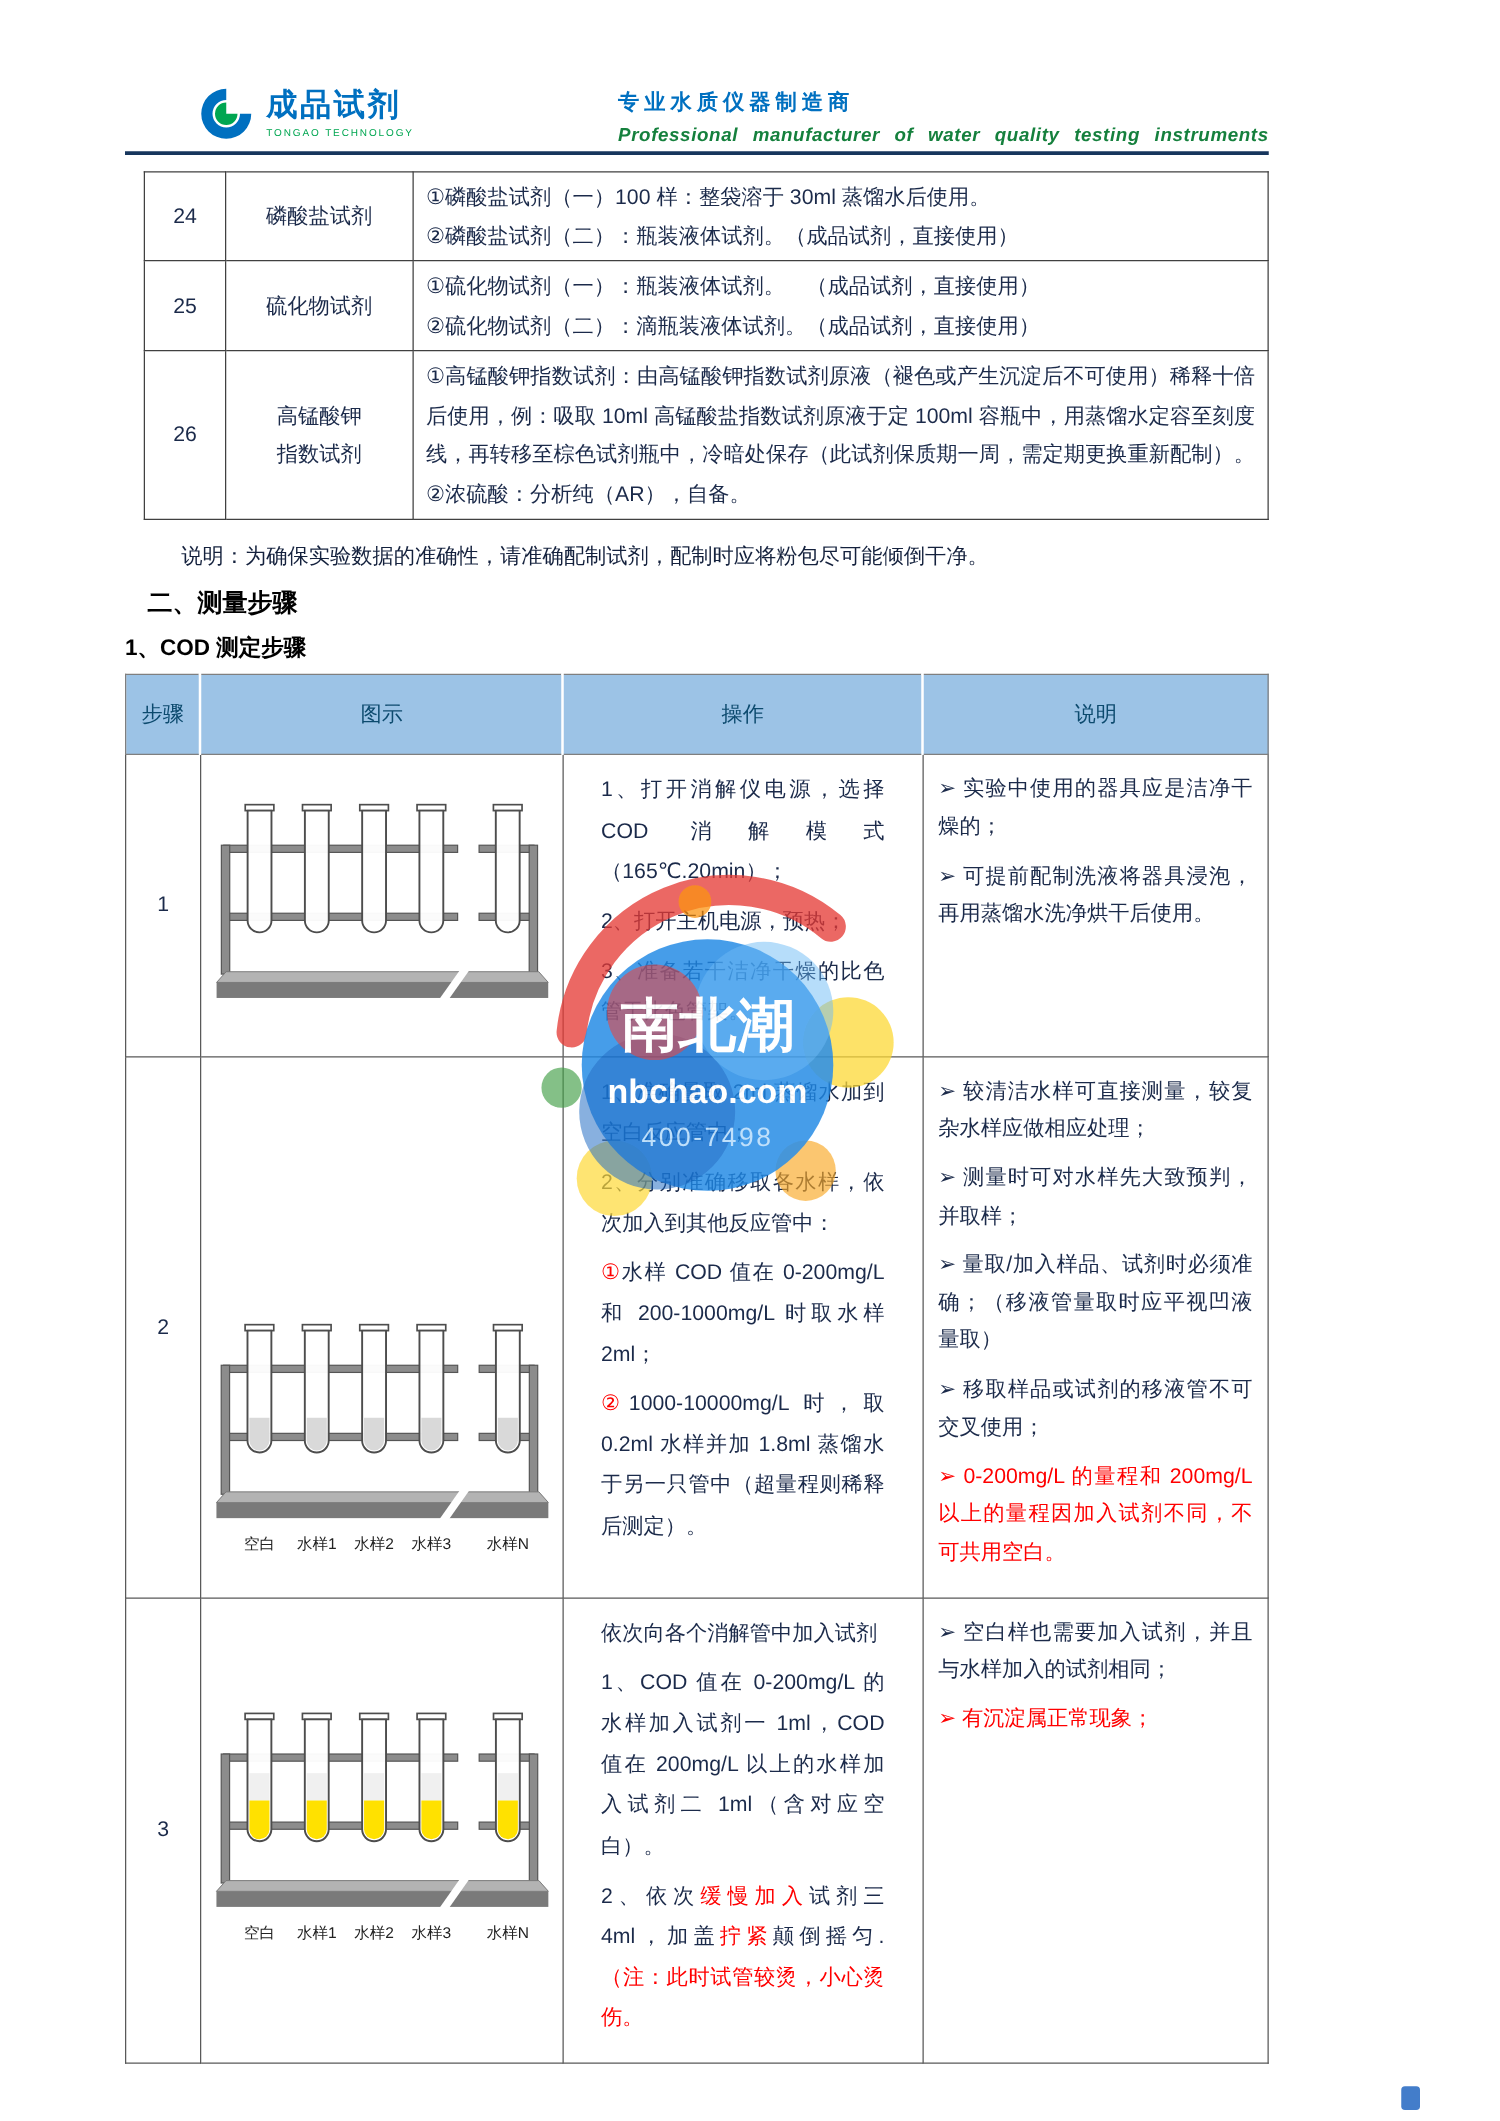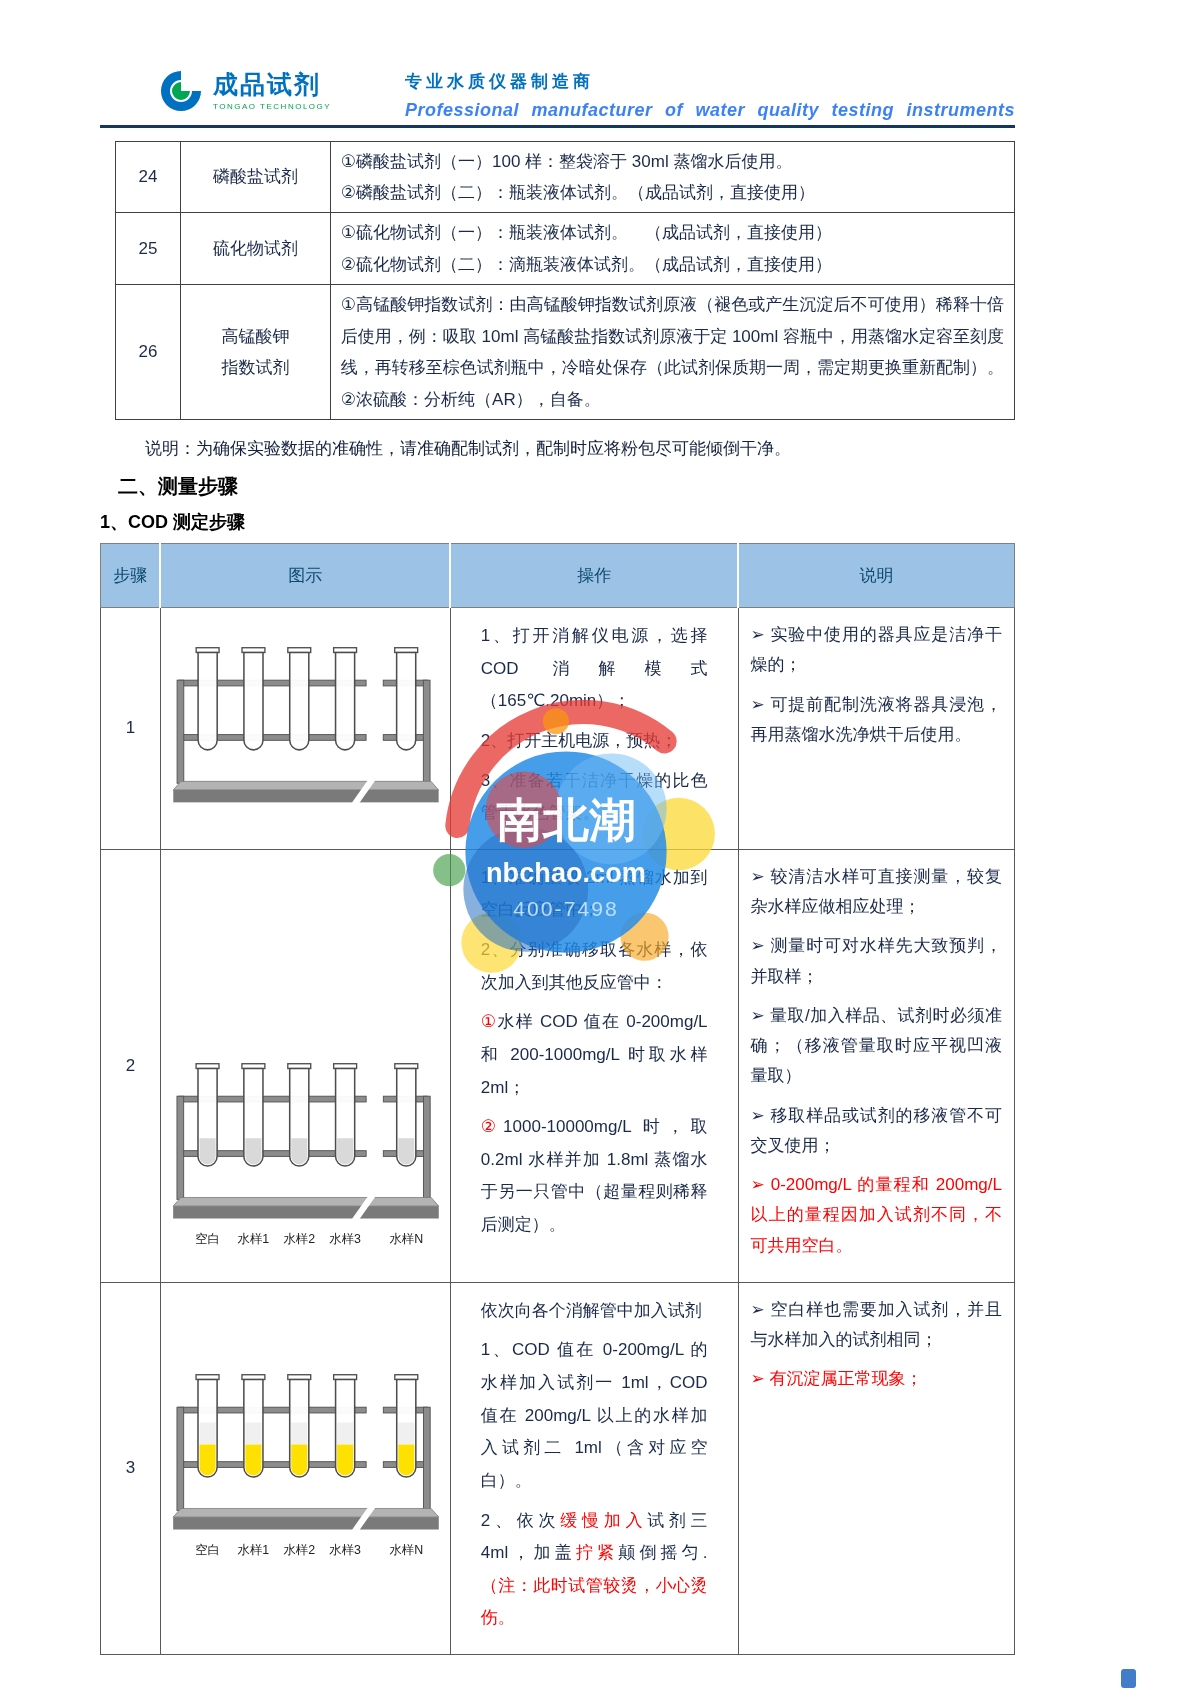--- a/index.html
+++ b/index.html
@@ -8,21 +8,21 @@
   .page{position:relative;width:1200px;height:1697px;overflow:hidden;background:#fff;padding:68px 185px 0 100px}
   svg text{font-family:"Liberation Sans","DejaVu Sans",sans-serif}
 
   
   .hdr{display:flex;justify-content:space-between;align-items:flex-start;margin-left:58px;margin-bottom:4px}
   .logo{display:flex;gap:9px;align-items:center}
   .logo-cn{font-size:25px;font-weight:bold;color:#0070C0;letter-spacing:2px;line-height:1.1}
   .logo-en{font-size:8px;color:#00A651;letter-spacing:1.5px;margin-top:3px}
   .slogans{text-align:left;padding-top:2px}
   .slogan-cn{font-size:17px;font-weight:bold;color:#0070C0;letter-spacing:4px;margin-bottom:7px}
-  .slogan-en{font-size:18px;font-weight:bold;font-style:italic;color:#3b82f6;letter-spacing:.5px;word-spacing:7px}
+  .slogan-en{font-size:15px;font-weight:bold;font-style:italic;color:#15803d;letter-spacing:.5px;word-spacing:7px}
   .header-rule{height:2.5px;background:#17365D;margin-bottom:13px}
 
   
   table{border-collapse:collapse}
   .reagent-table{width:900px;margin-left:15px;font-size:17px;color:#1b2a4a}
   .reagent-table td{border:1.5px solid #404040;padding:4px 10px;line-height:1.85;vertical-align:middle}
   .reagent-table td.rno{width:65px;text-align:center}
   .reagent-table td.rname{width:150px;text-align:center;white-space:pre-line}
   .reagent-table td.rdesc{width:685px}
   .reagent-table td.rdesc.justify{text-align:justify}

